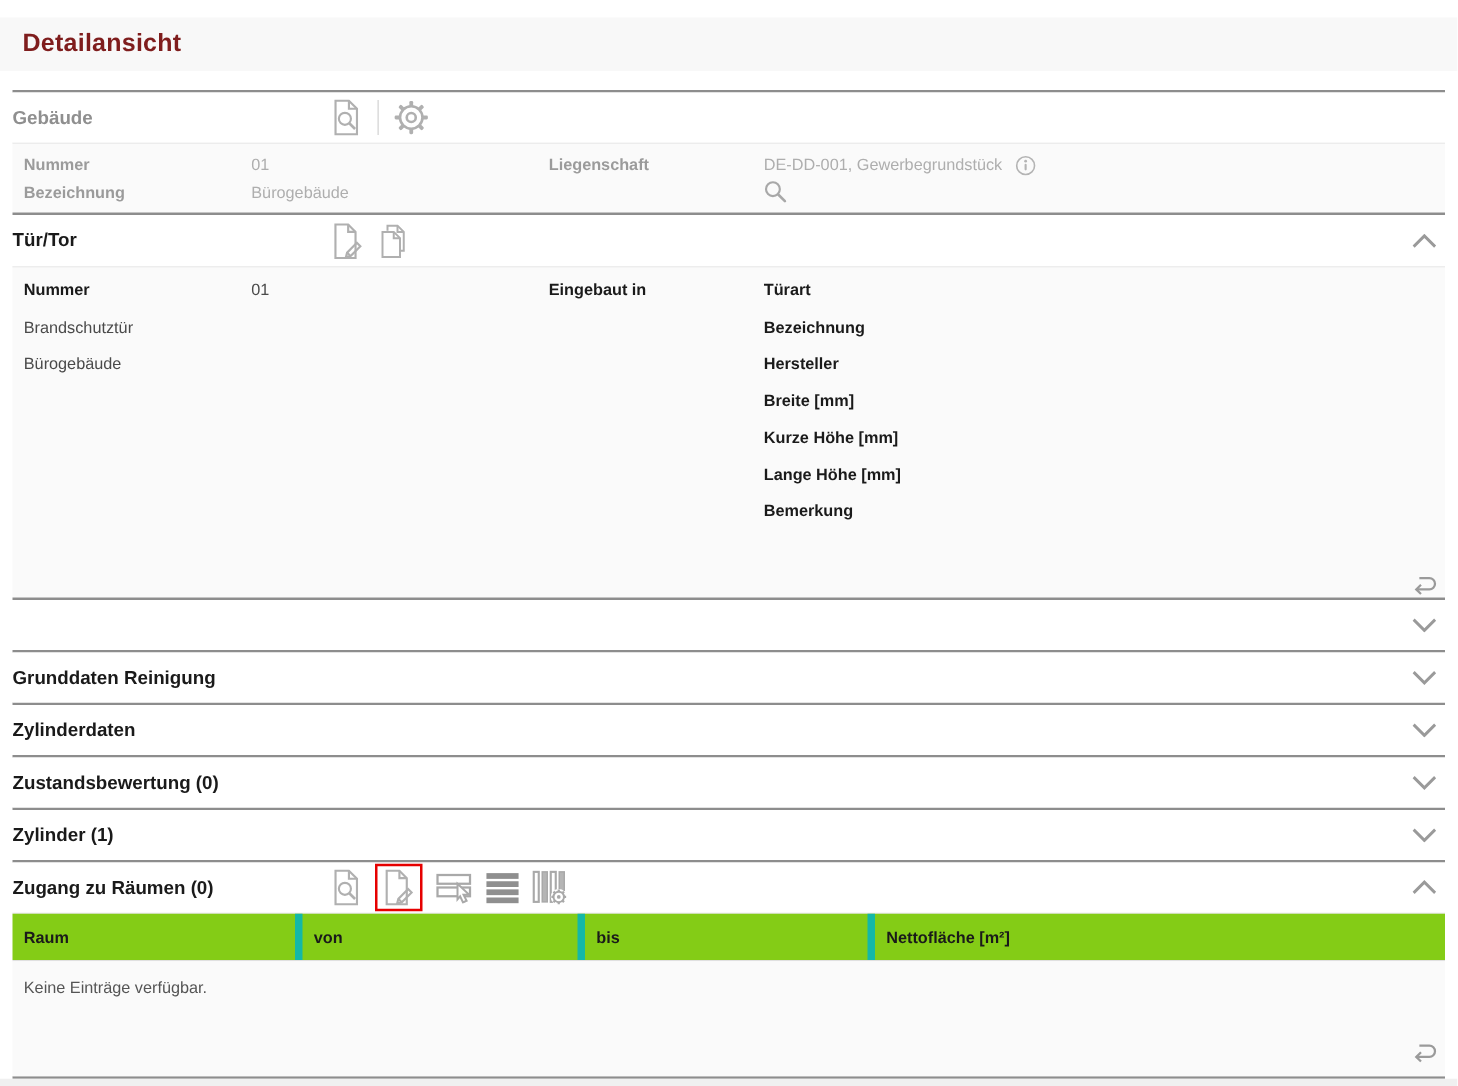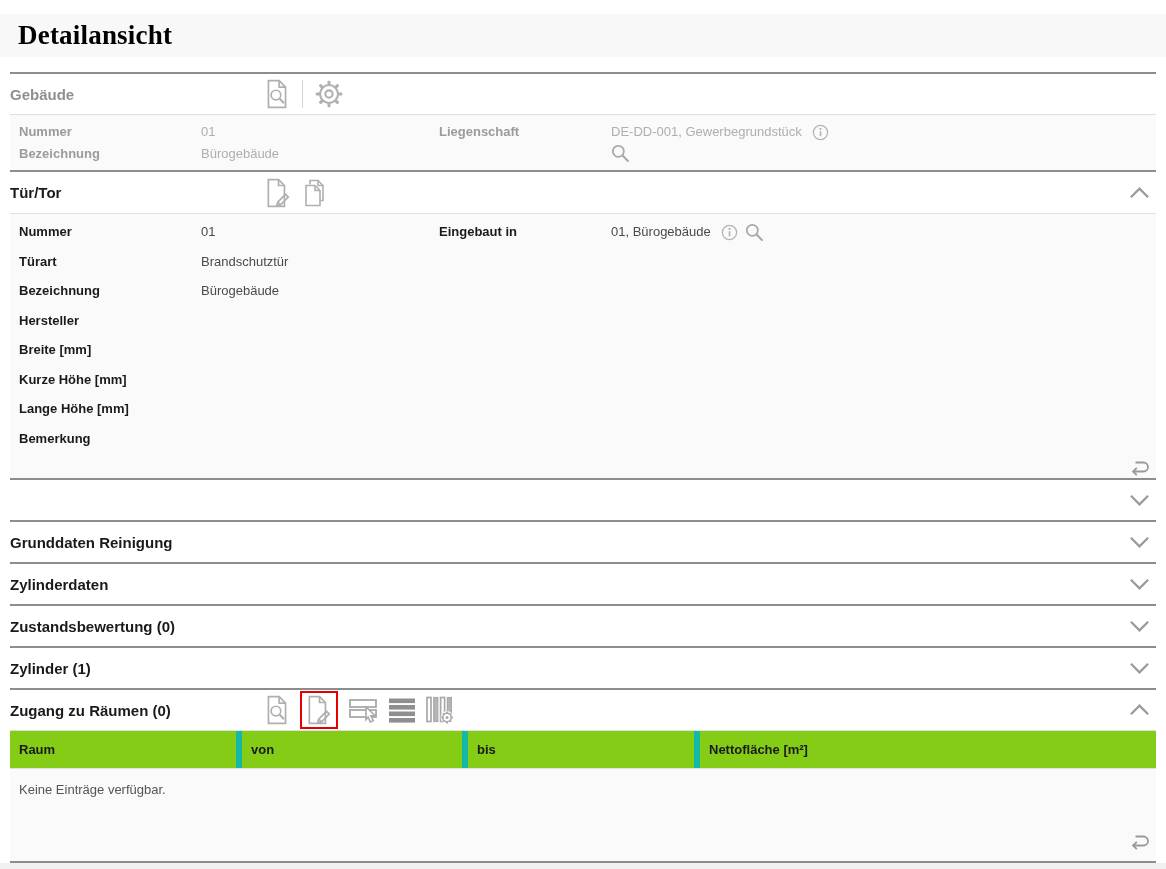--- a/index.html
+++ b/index.html
@@ -4,21 +4,21 @@
 <style>
   * { margin:0; padding:0; box-sizing:border-box; }
   html,body { background:#fff; }
   body {
     width:1166px; height:869px; overflow:hidden;
     font-family:"Liberation Sans","DejaVu Sans",sans-serif;
     color:#1a1a1a; position:relative;
   }
   .top-spacer { height:14px; }
   .title-band { height:43px; background:#f8f8f8; display:flex; align-items:center; }
-  .page-title { font-size:27px; font-weight:700; color:#000000; padding-left:18px; letter-spacing:.2px;font-family:Liberation Serif, serif; }
+  .page-title { font-size:20px; font-weight:700; color:#7f1d1d; padding-left:18px; letter-spacing:.2px; }
   .gap15 { height:15px; background:#fff; }
   .content { padding:0 10px; }
   .hr-thick { height:2px; background:#8d8d8d; }
   .hr-thin  { height:1px; background:#e0e0e0; }
 
   .section-header { height:40px; background:#fff; display:flex; align-items:center; position:relative; }
   .section-header.h41 { height:41px; }
   .section-title { font-size:15px; font-weight:700; width:254px; flex:none; }
   .section-title.black { color:#1a1a1a; }
   .section-title.gray  { color:#8f8f8f; }
@@ -161,38 +161,20 @@
         </svg>
       </span>
     </button>
   </div>
   <div class="hr-thin"></div>
   <div class="field-area" style="height:264px;">
     <div class="fgrid">
       <div class="flabel">Nummer</div>
       <div class="fvalue">01</div>
       <div class="flabel">Eingebaut in</div>
-      <div>
-        <span class="fvalue">01, Bürogebäude</span>
-        <span class="inline-icons">
-          <span>
-            <svg width="17" height="17" viewBox="0 0 20 20">
-              <circle cx="10" cy="10" r="8.4" fill="none" stroke="#b4b4b4" stroke-width="1.5"></circle>
-              <circle cx="10" cy="5.8" r="1.3" fill="#b4b4b4"></circle>
-              <rect x="9" y="8.3" width="2" height="6.2" rx="1" fill="#b4b4b4"></rect>
-            </svg>
-          </span>
-          <span>
-            <svg width="19" height="19" viewBox="0 0 22 22" fill="none" stroke="#a8a8a8">
-              <circle cx="8.5" cy="8.5" r="6.4" stroke-width="2"></circle>
-              <path d="M13.4 13.4 L19.6 19.6" stroke-width="2.4" stroke-linecap="round"></path>
-            </svg>
-          </span>
-        </span>
-      </div>
 
       <div class="flabel">Türart</div>
       <div class="fvalue">Brandschutztür</div>
       <div></div>
         <div></div>
 
       <div class="flabel">Bezeichnung</div>
       <div class="fvalue">Bürogebäude</div>
       <div></div>
         <div></div>

